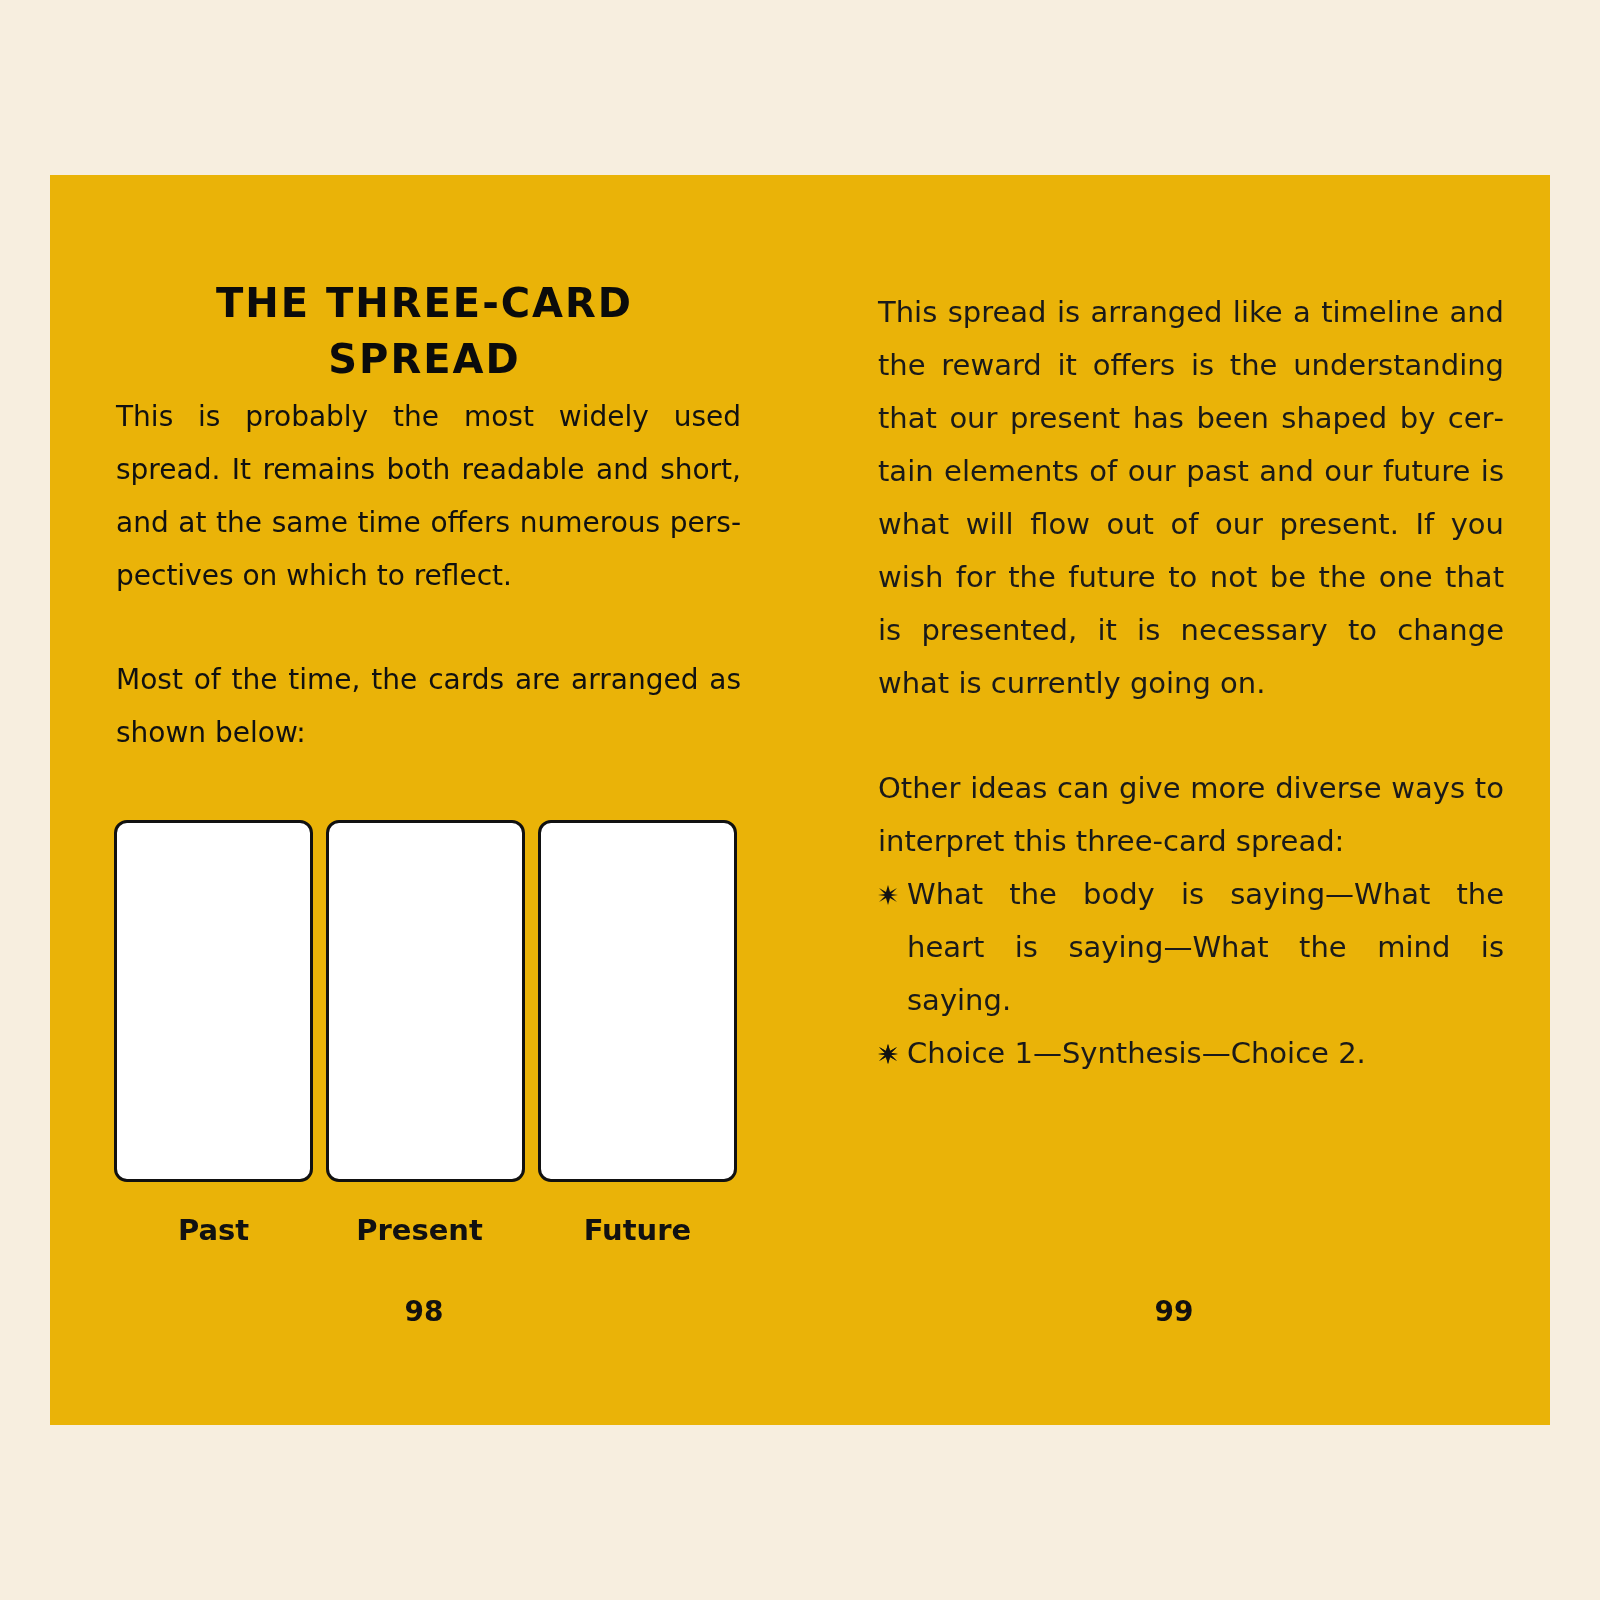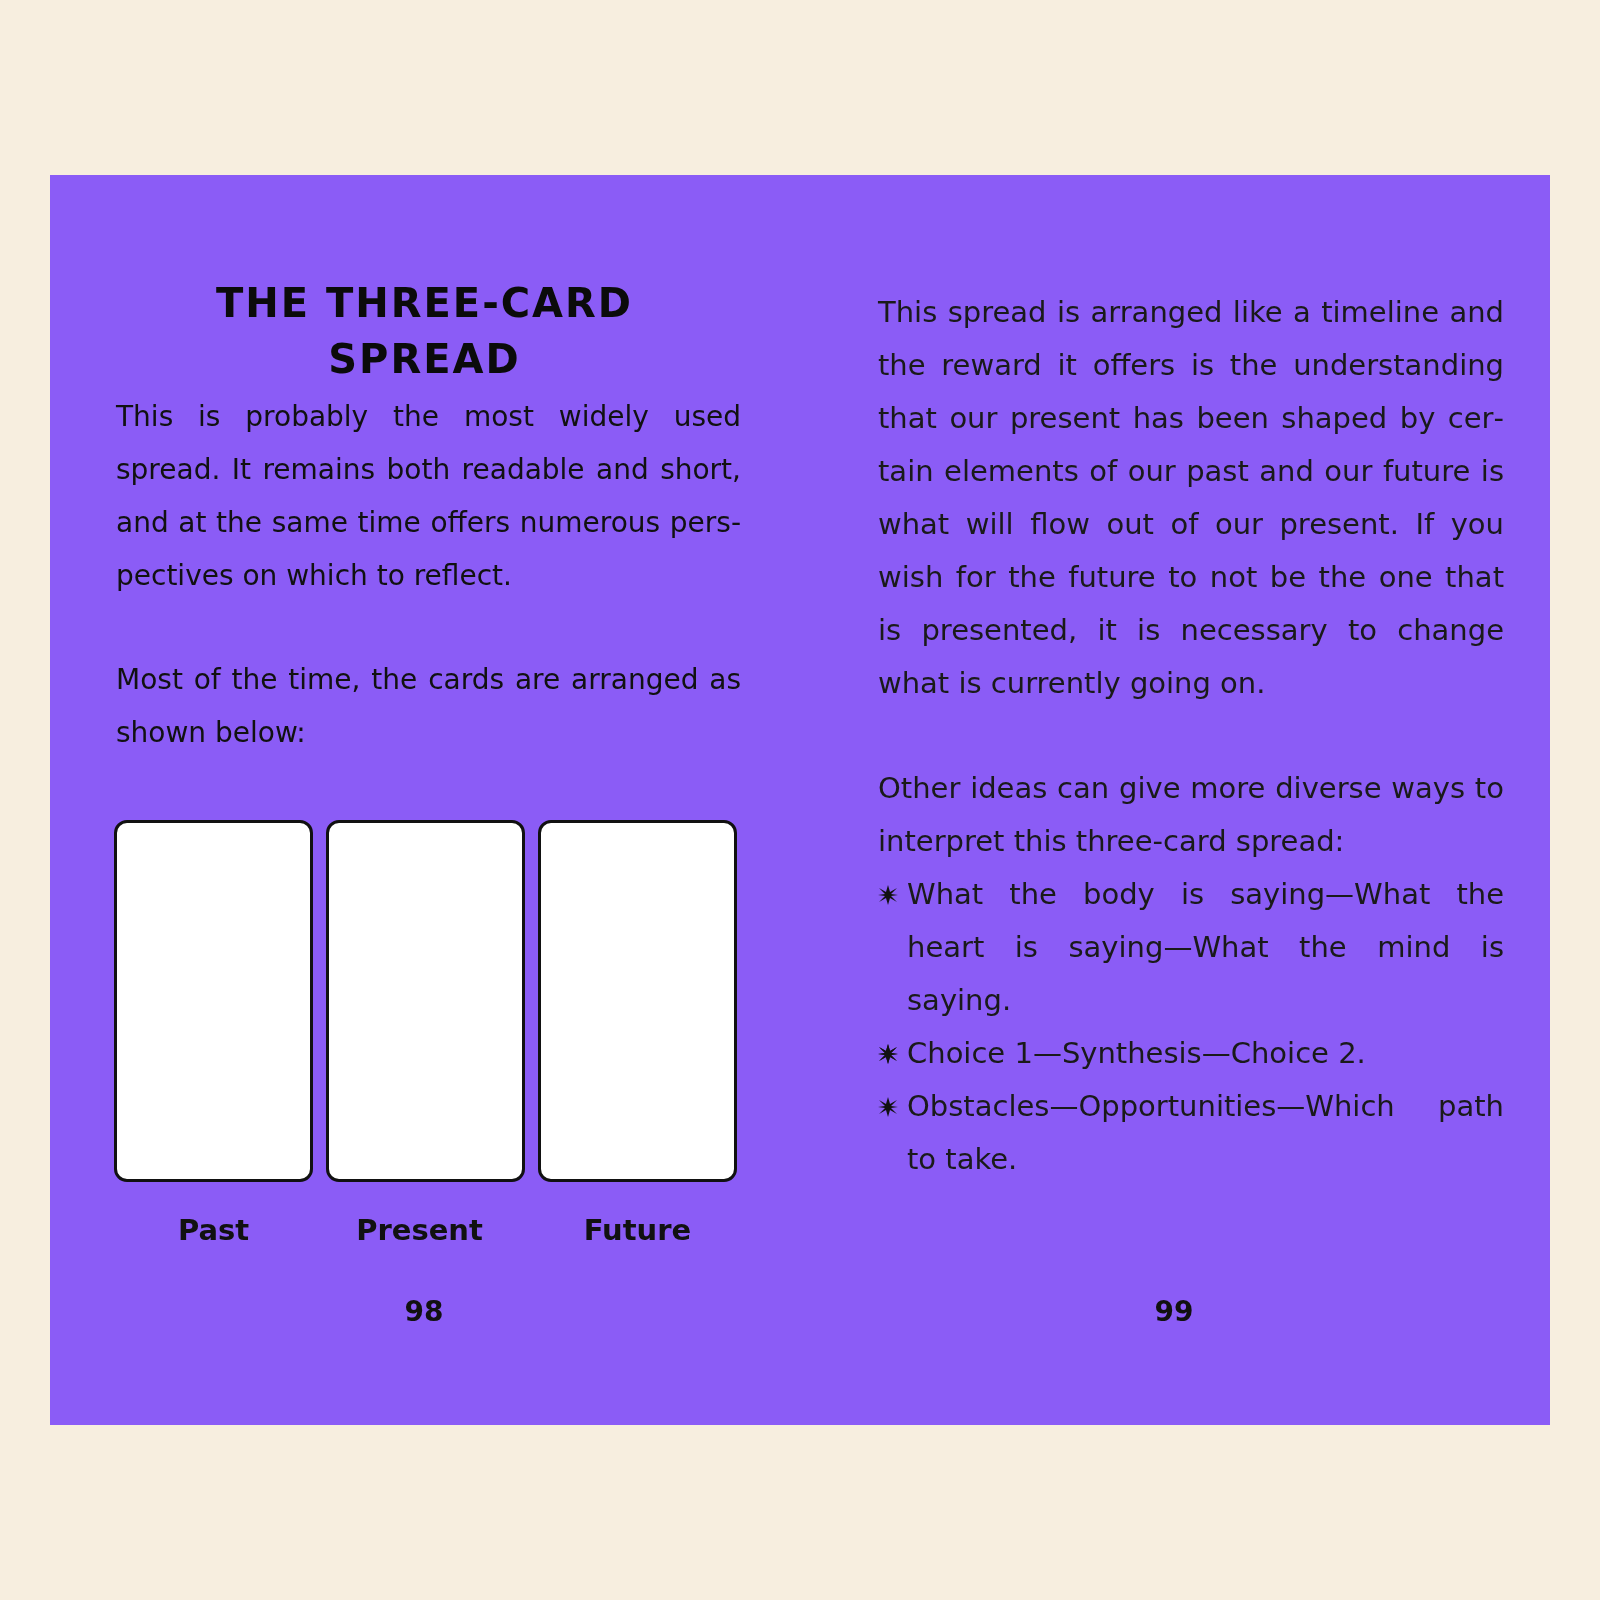--- a/index.html
+++ b/index.html
@@ -14,21 +14,21 @@
       overflow: hidden;
       font-family: "DejaVu Sans", "Liberation Sans", sans-serif;
       color: #111;
     }
     .spread {
       position: absolute;
       left: 50px;
       top: 175px;
       width: 1500px;
       height: 1250px;
-      background: #8b5cf6;
+      background: #eab308;
     }
     
     .left-col {
       position: absolute;
       left: 62px;
       top: 0;
       width: 625px;
     }
     .title {
       position: absolute;
@@ -205,25 +205,17 @@
         </span>
       </li>
       <li class="idea-item">
         <span class="bullet">
           <svg width="20" height="20" viewBox="0 0 20 20">
               <polygon points="10,0 12,7 19,3 13,9 20,10 13,11 19,17 12,13 10,20 8,13 1,17 7,11 0,10 7,9 1,3 8,7" fill="#111"></polygon>
             </svg>
         </span>
         <span>Choice 1—Synthesis—Choice 2.</span>
       </li>
-      <li class="idea-item">
-        <span class="bullet">
-          <svg width="20" height="20" viewBox="0 0 20 20">
-              <polygon points="10,0 12,7 19,3 13,9 20,10 13,11 19,17 12,13 10,20 8,13 1,17 7,11 0,10 7,9 1,3 8,7" fill="#111"></polygon>
-            </svg>
-        </span>
-        <span>Obstacles—Opportunities—Which path to take.</span>
-      </li>
     </ul>
   </div>
 
   <div class="page-num right">99</div>
 </div>
 
 </body></html>

